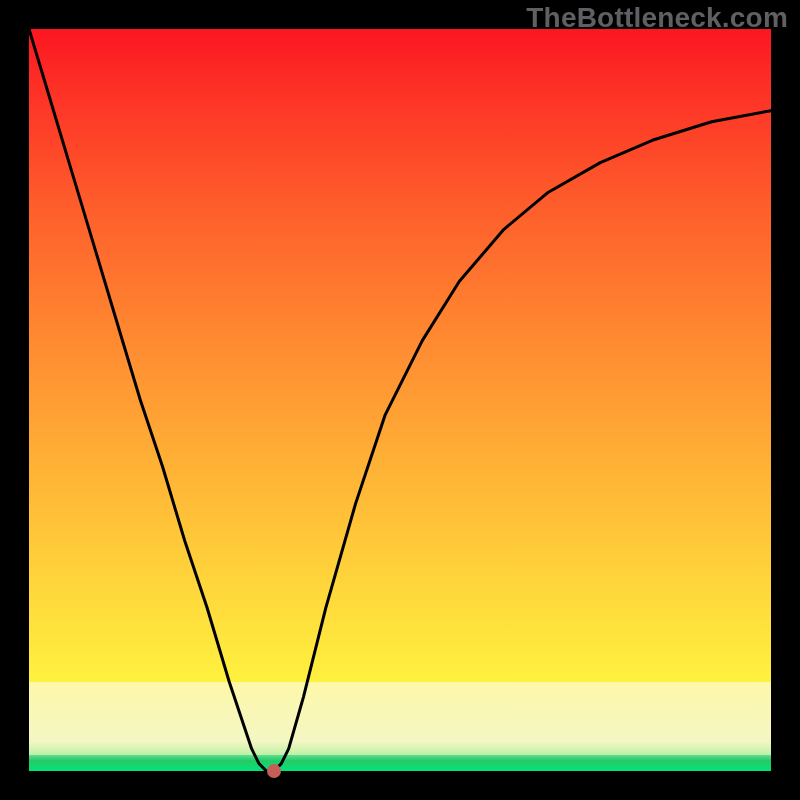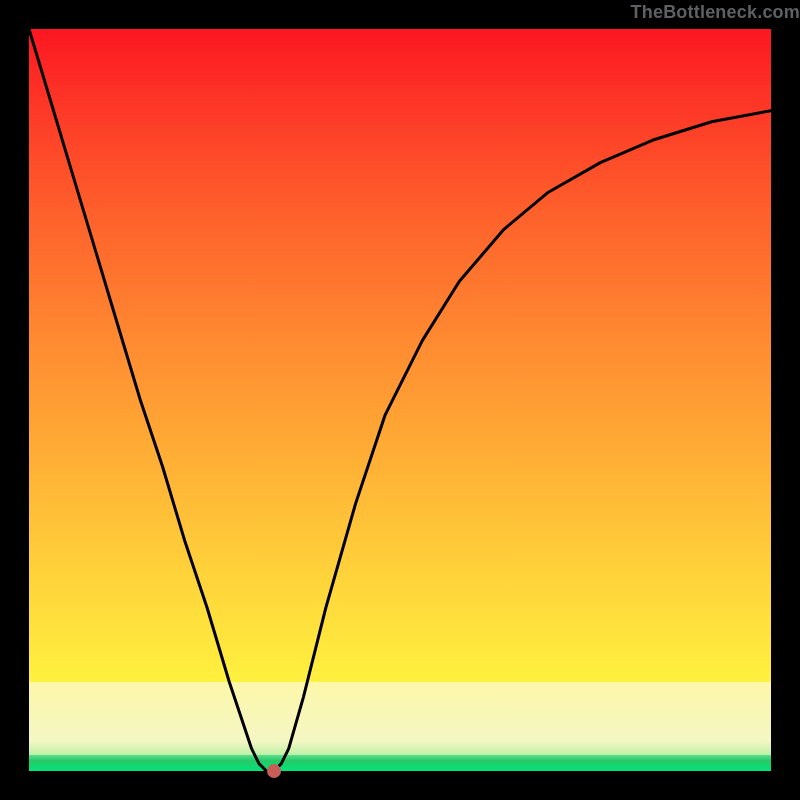--- a/index.html
+++ b/index.html
@@ -13,23 +13,23 @@
   }
   .frame {
     position: relative;
     width: 800px;
     height: 800px;
     background: #000;
   }
   .watermark {
     position: absolute;
     top: 2px;
-    right: 0;
+    right: 12px;
     color: #5f6063;
-    font-size: 18px;
+    font-size: 28px;
     font-weight: 600;
     letter-spacing: 0.2px;
     user-select: none;
   }
   .plot {
     position: absolute;
     left: 29px;
     top: 29px;
     width: 742px;
     height: 742px;

